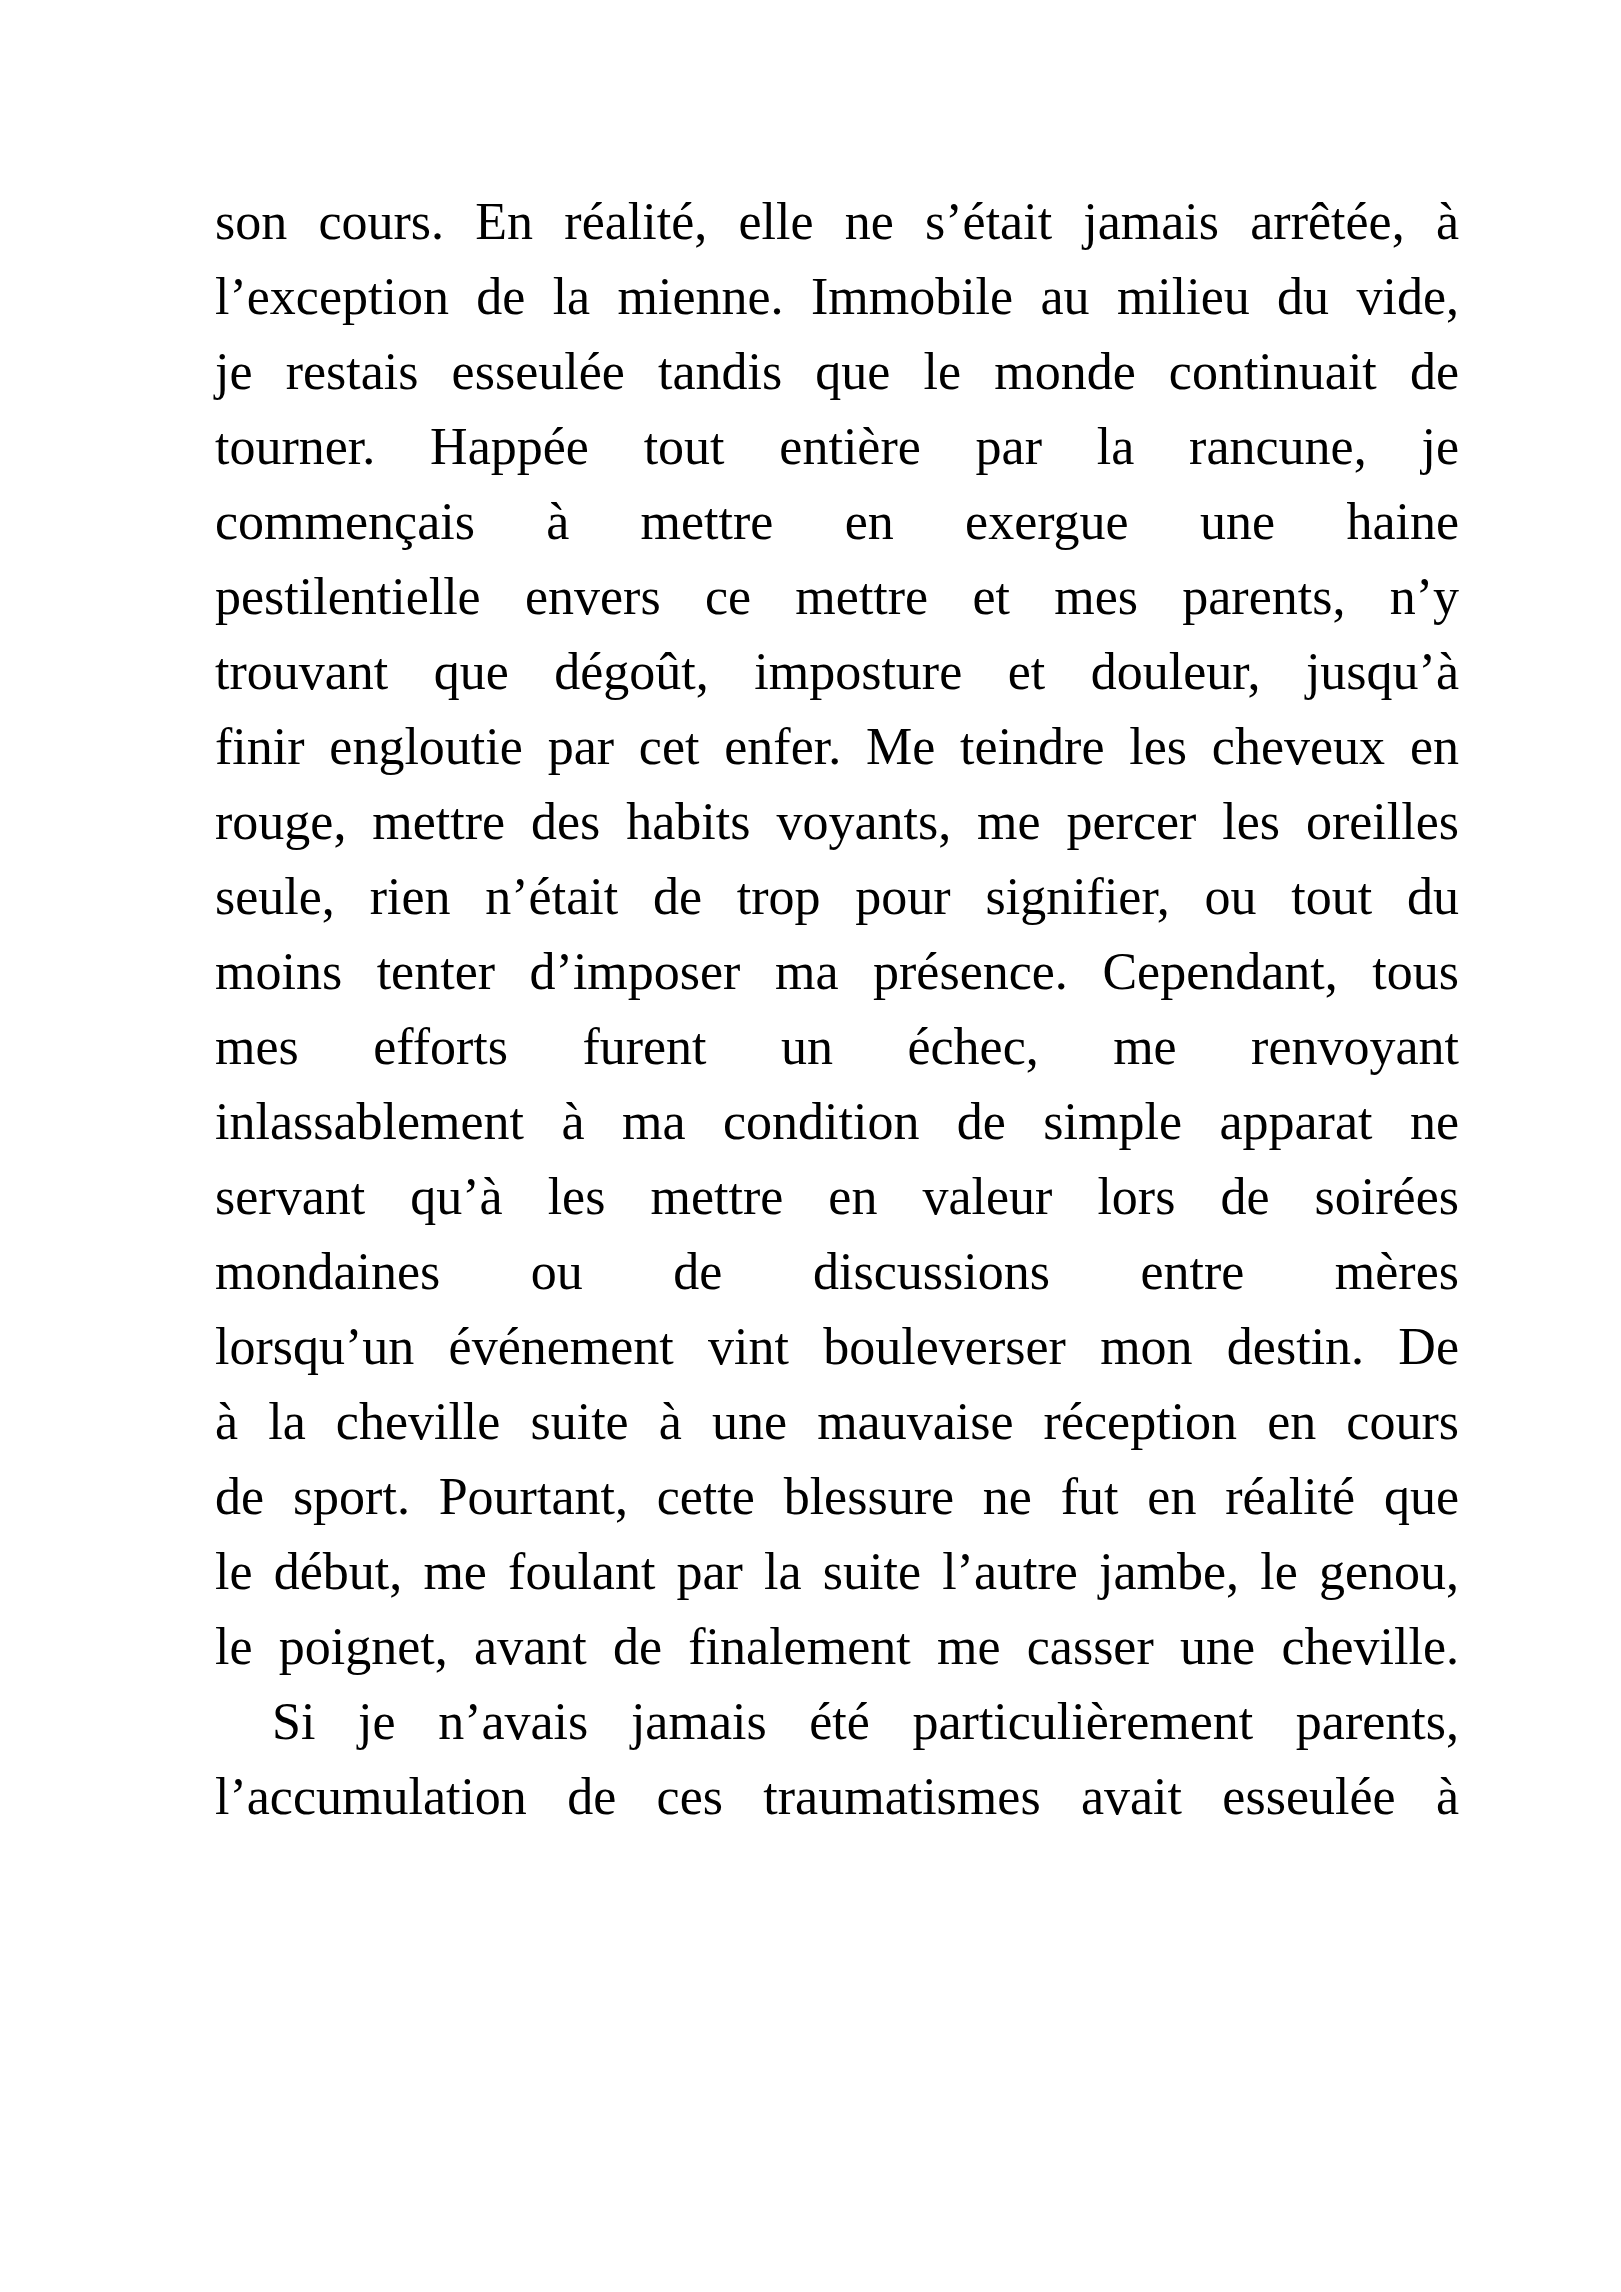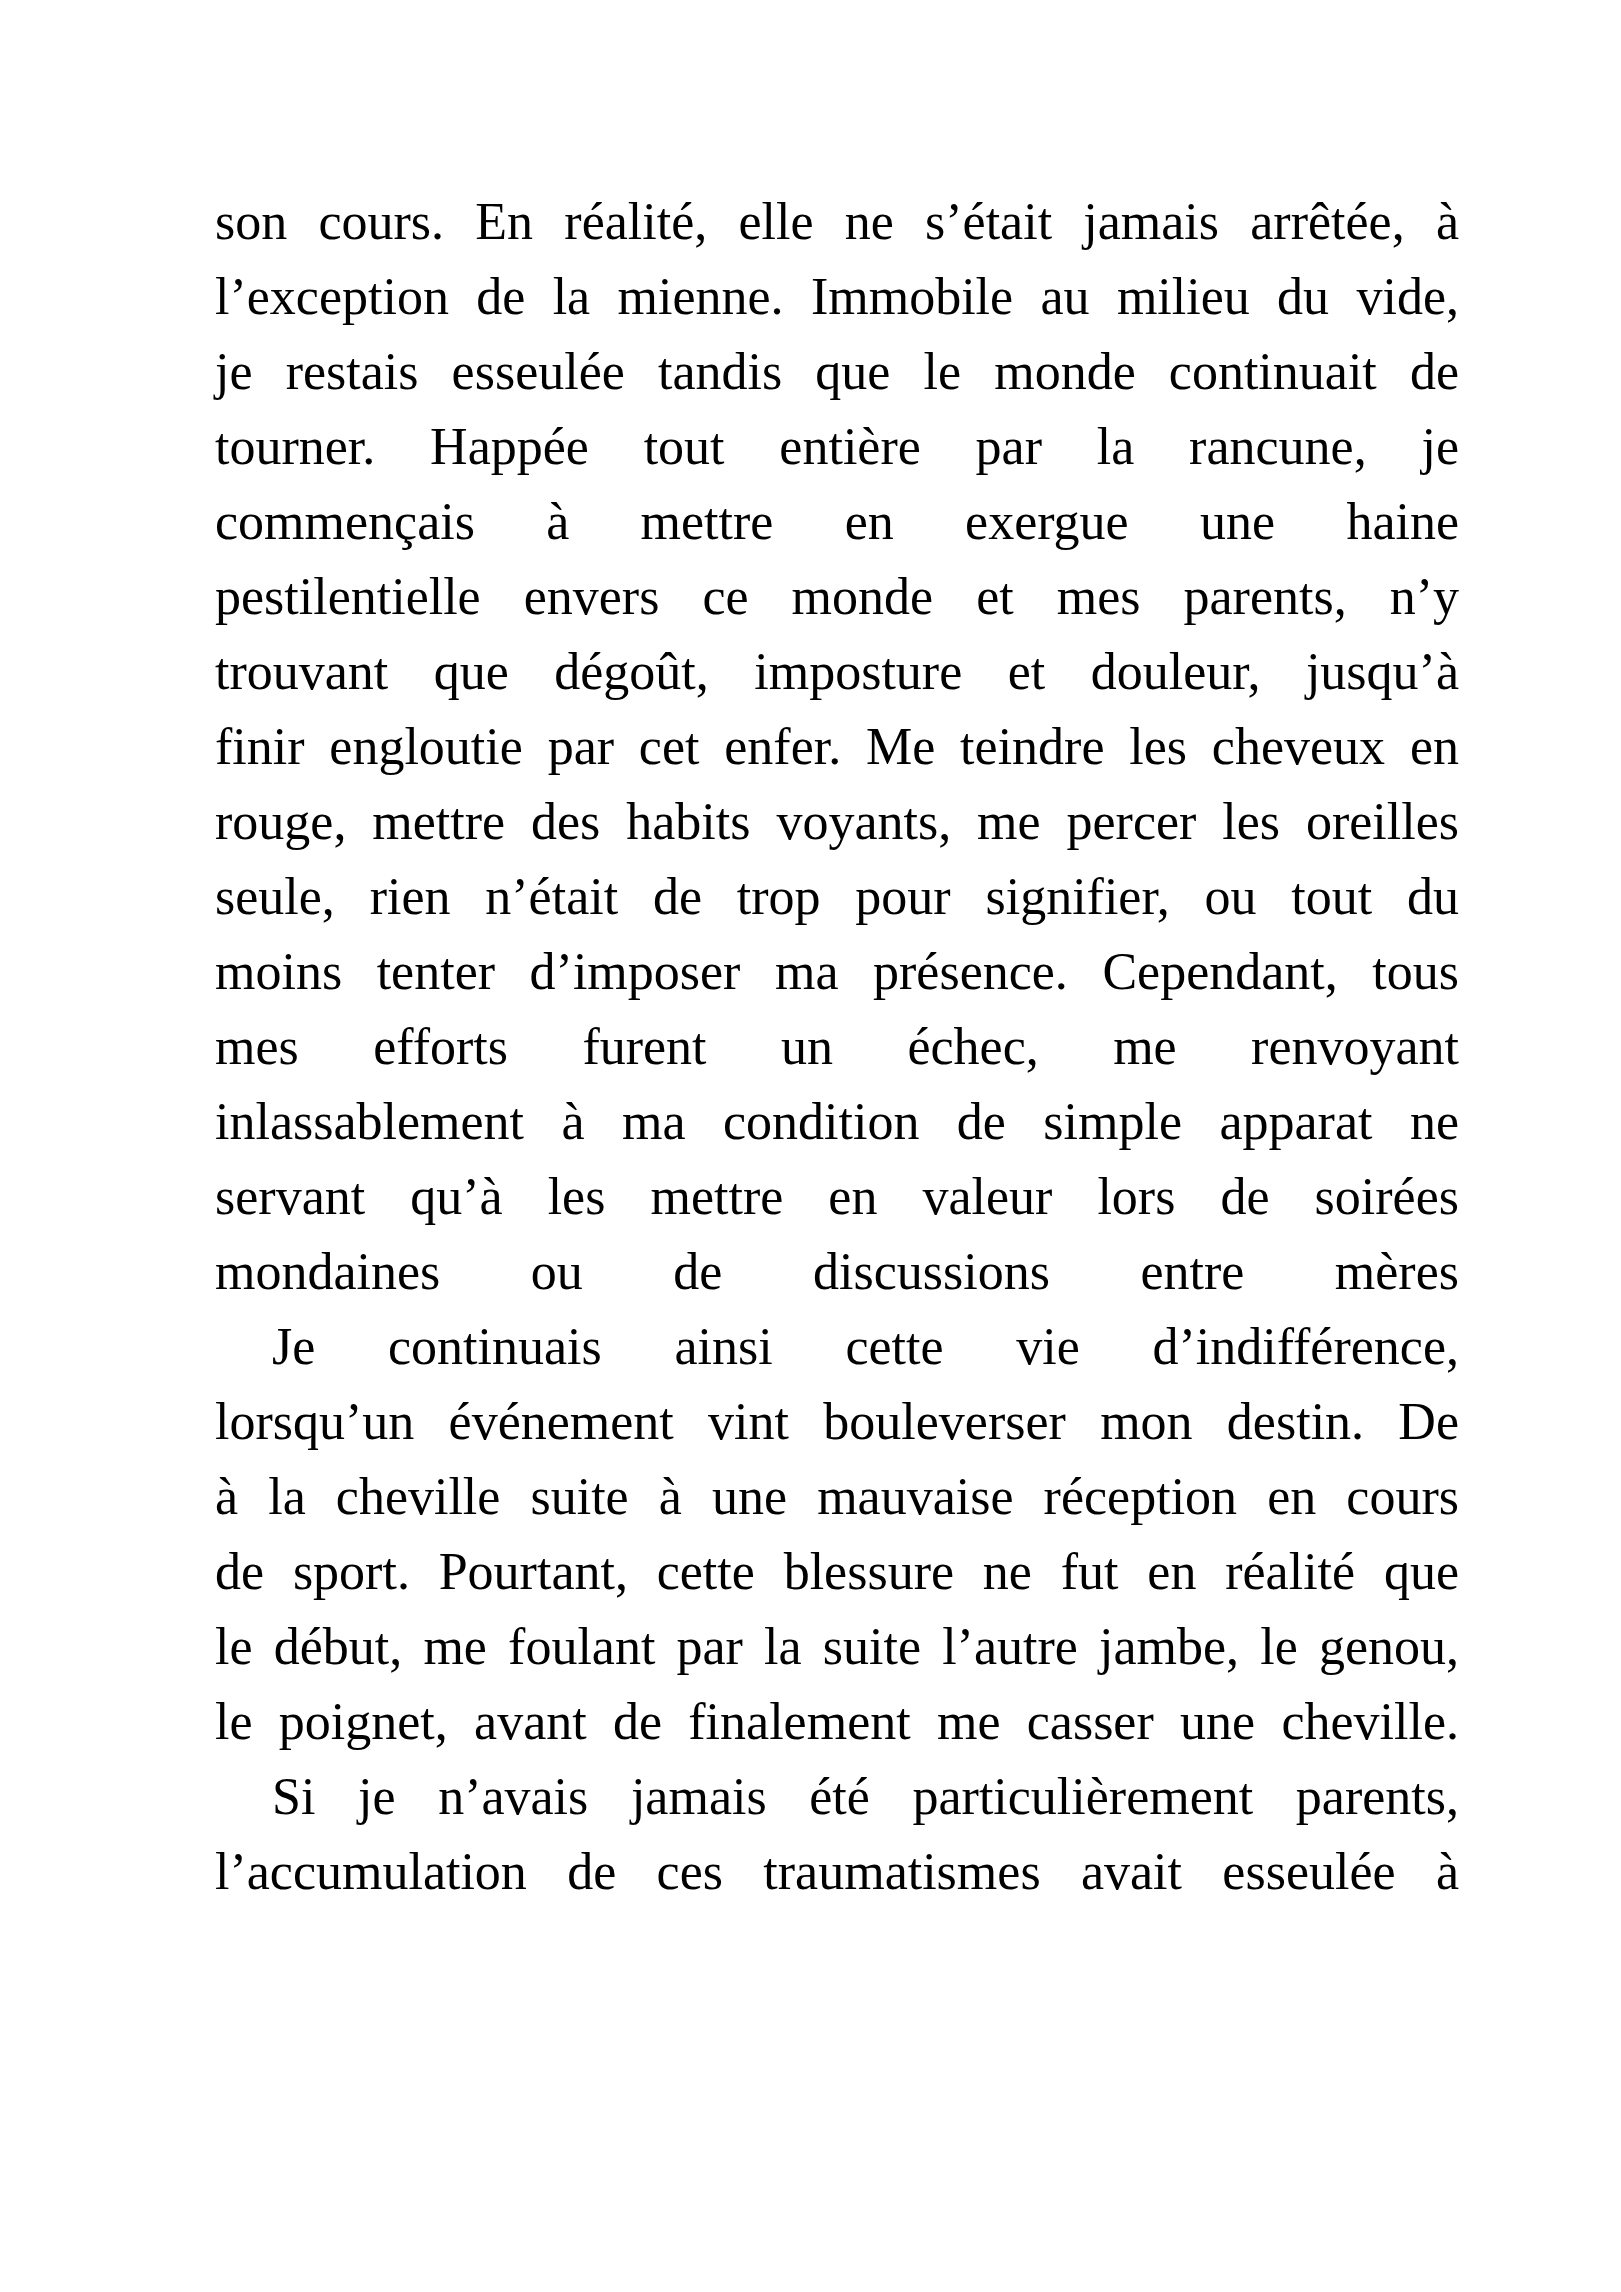--- a/index.html
+++ b/index.html
@@ -41,31 +41,30 @@
 </head>
 <body>
 
 <div class="page">
   <div class="text-block" id="text-block">
       <div class="line">son cours. En réalité, elle ne s’était jamais arrêtée, à</div>
       <div class="line">l’exception de la mienne. Immobile au milieu du vide,</div>
       <div class="line">je restais esseulée tandis que le monde continuait de</div>
       <div class="line">tourner. Happée tout entière par la rancune, je</div>
       <div class="line">commençais à mettre en exergue une haine</div>
-      <div class="line">pestilentielle envers ce monde et mes parents, n’y</div>
+      <div class="line">pestilentielle envers ce mettre et mes parents, n’y</div>
       <div class="line">trouvant que dégoût, imposture et douleur, jusqu’à</div>
       <div class="line">finir engloutie par cet enfer. Me teindre les cheveux en</div>
       <div class="line">rouge, mettre des habits voyants, me percer les oreilles</div>
       <div class="line">seule, rien n’était de trop pour signifier, ou tout du</div>
       <div class="line">moins tenter d’imposer ma présence. Cependant, tous</div>
       <div class="line">mes efforts furent un échec, me renvoyant</div>
       <div class="line">inlassablement à ma condition de simple apparat ne</div>
       <div class="line">servant qu’à les mettre en valeur lors de soirées</div>
       <div class="line">mondaines ou de discussions entre mères</div>
-      <div class="line indent">Je continuais ainsi cette vie d’indifférence,</div>
       <div class="line">lorsqu’un événement vint bouleverser mon destin. De</div>
       <div class="line">à la cheville suite à une mauvaise réception en cours</div>
       <div class="line">de sport. Pourtant, cette blessure ne fut en réalité que</div>
       <div class="line">le début, me foulant par la suite l’autre jambe, le genou,</div>
       <div class="line">le poignet, avant de finalement me casser une cheville.</div>
       <div class="line indent">Si je n’avais jamais été particulièrement parents,</div>
       <div class="line">l’accumulation de ces traumatismes avait esseulée à</div>
     </div>
 </div>
 

